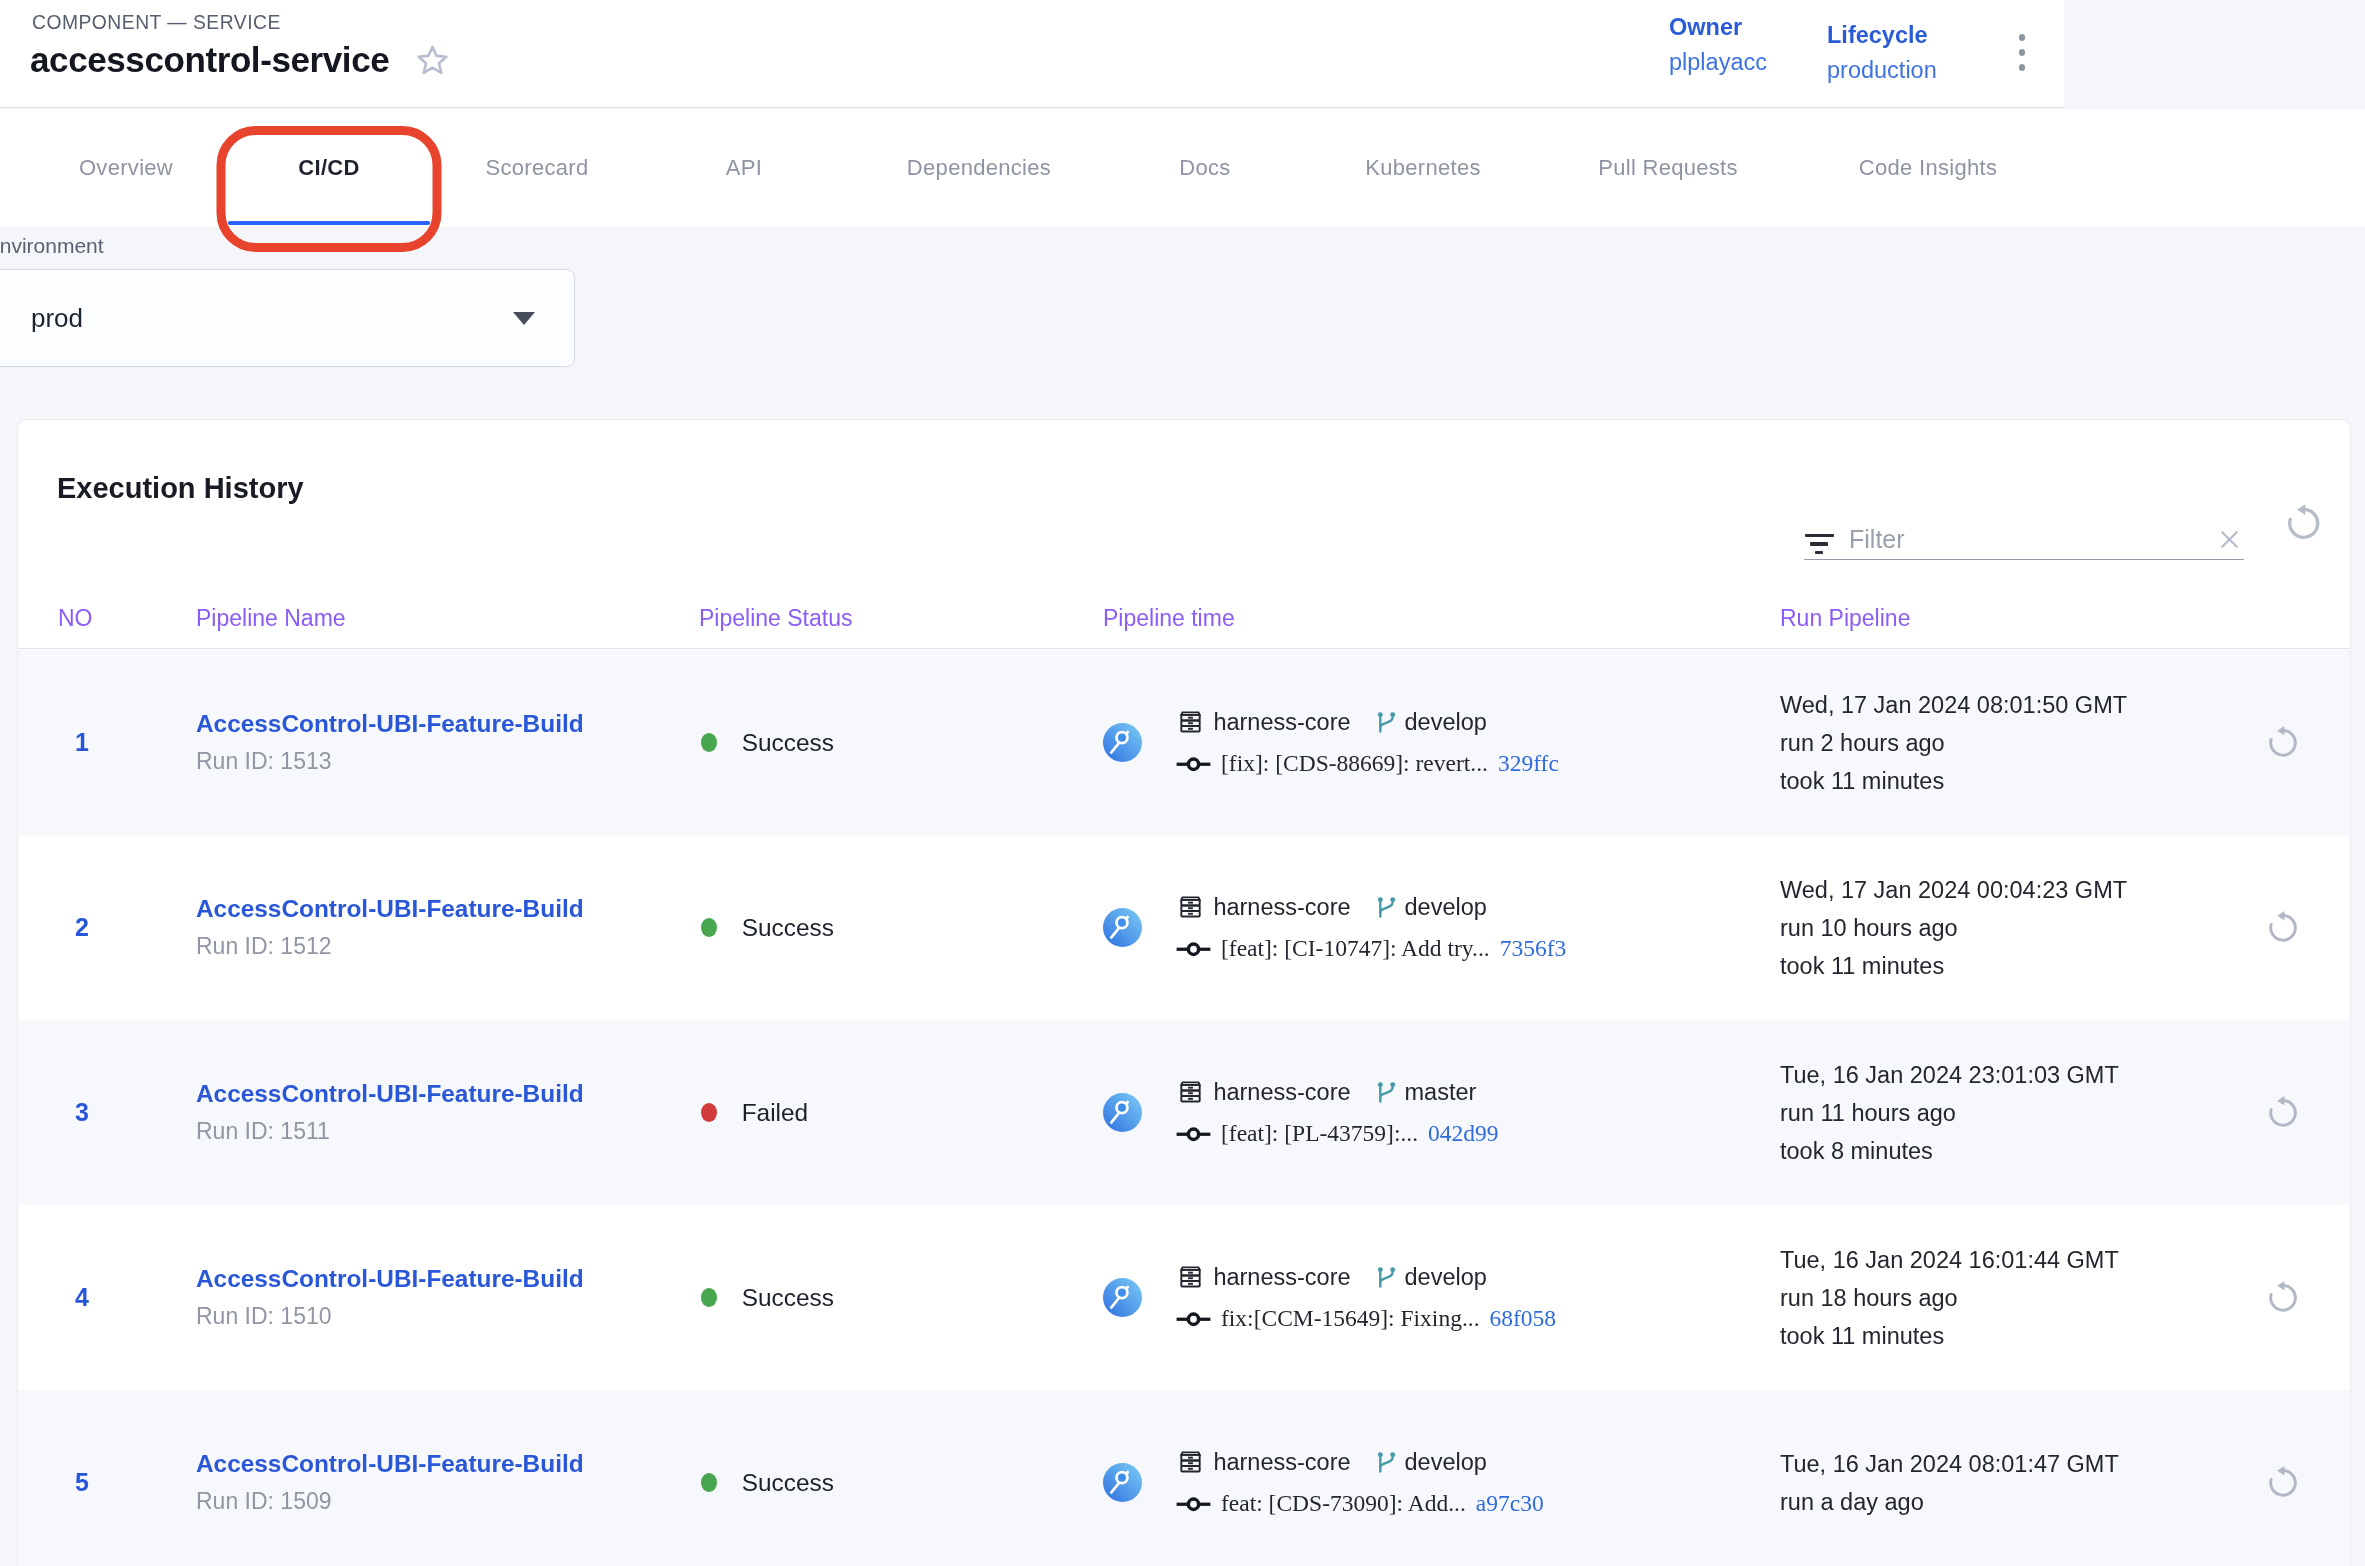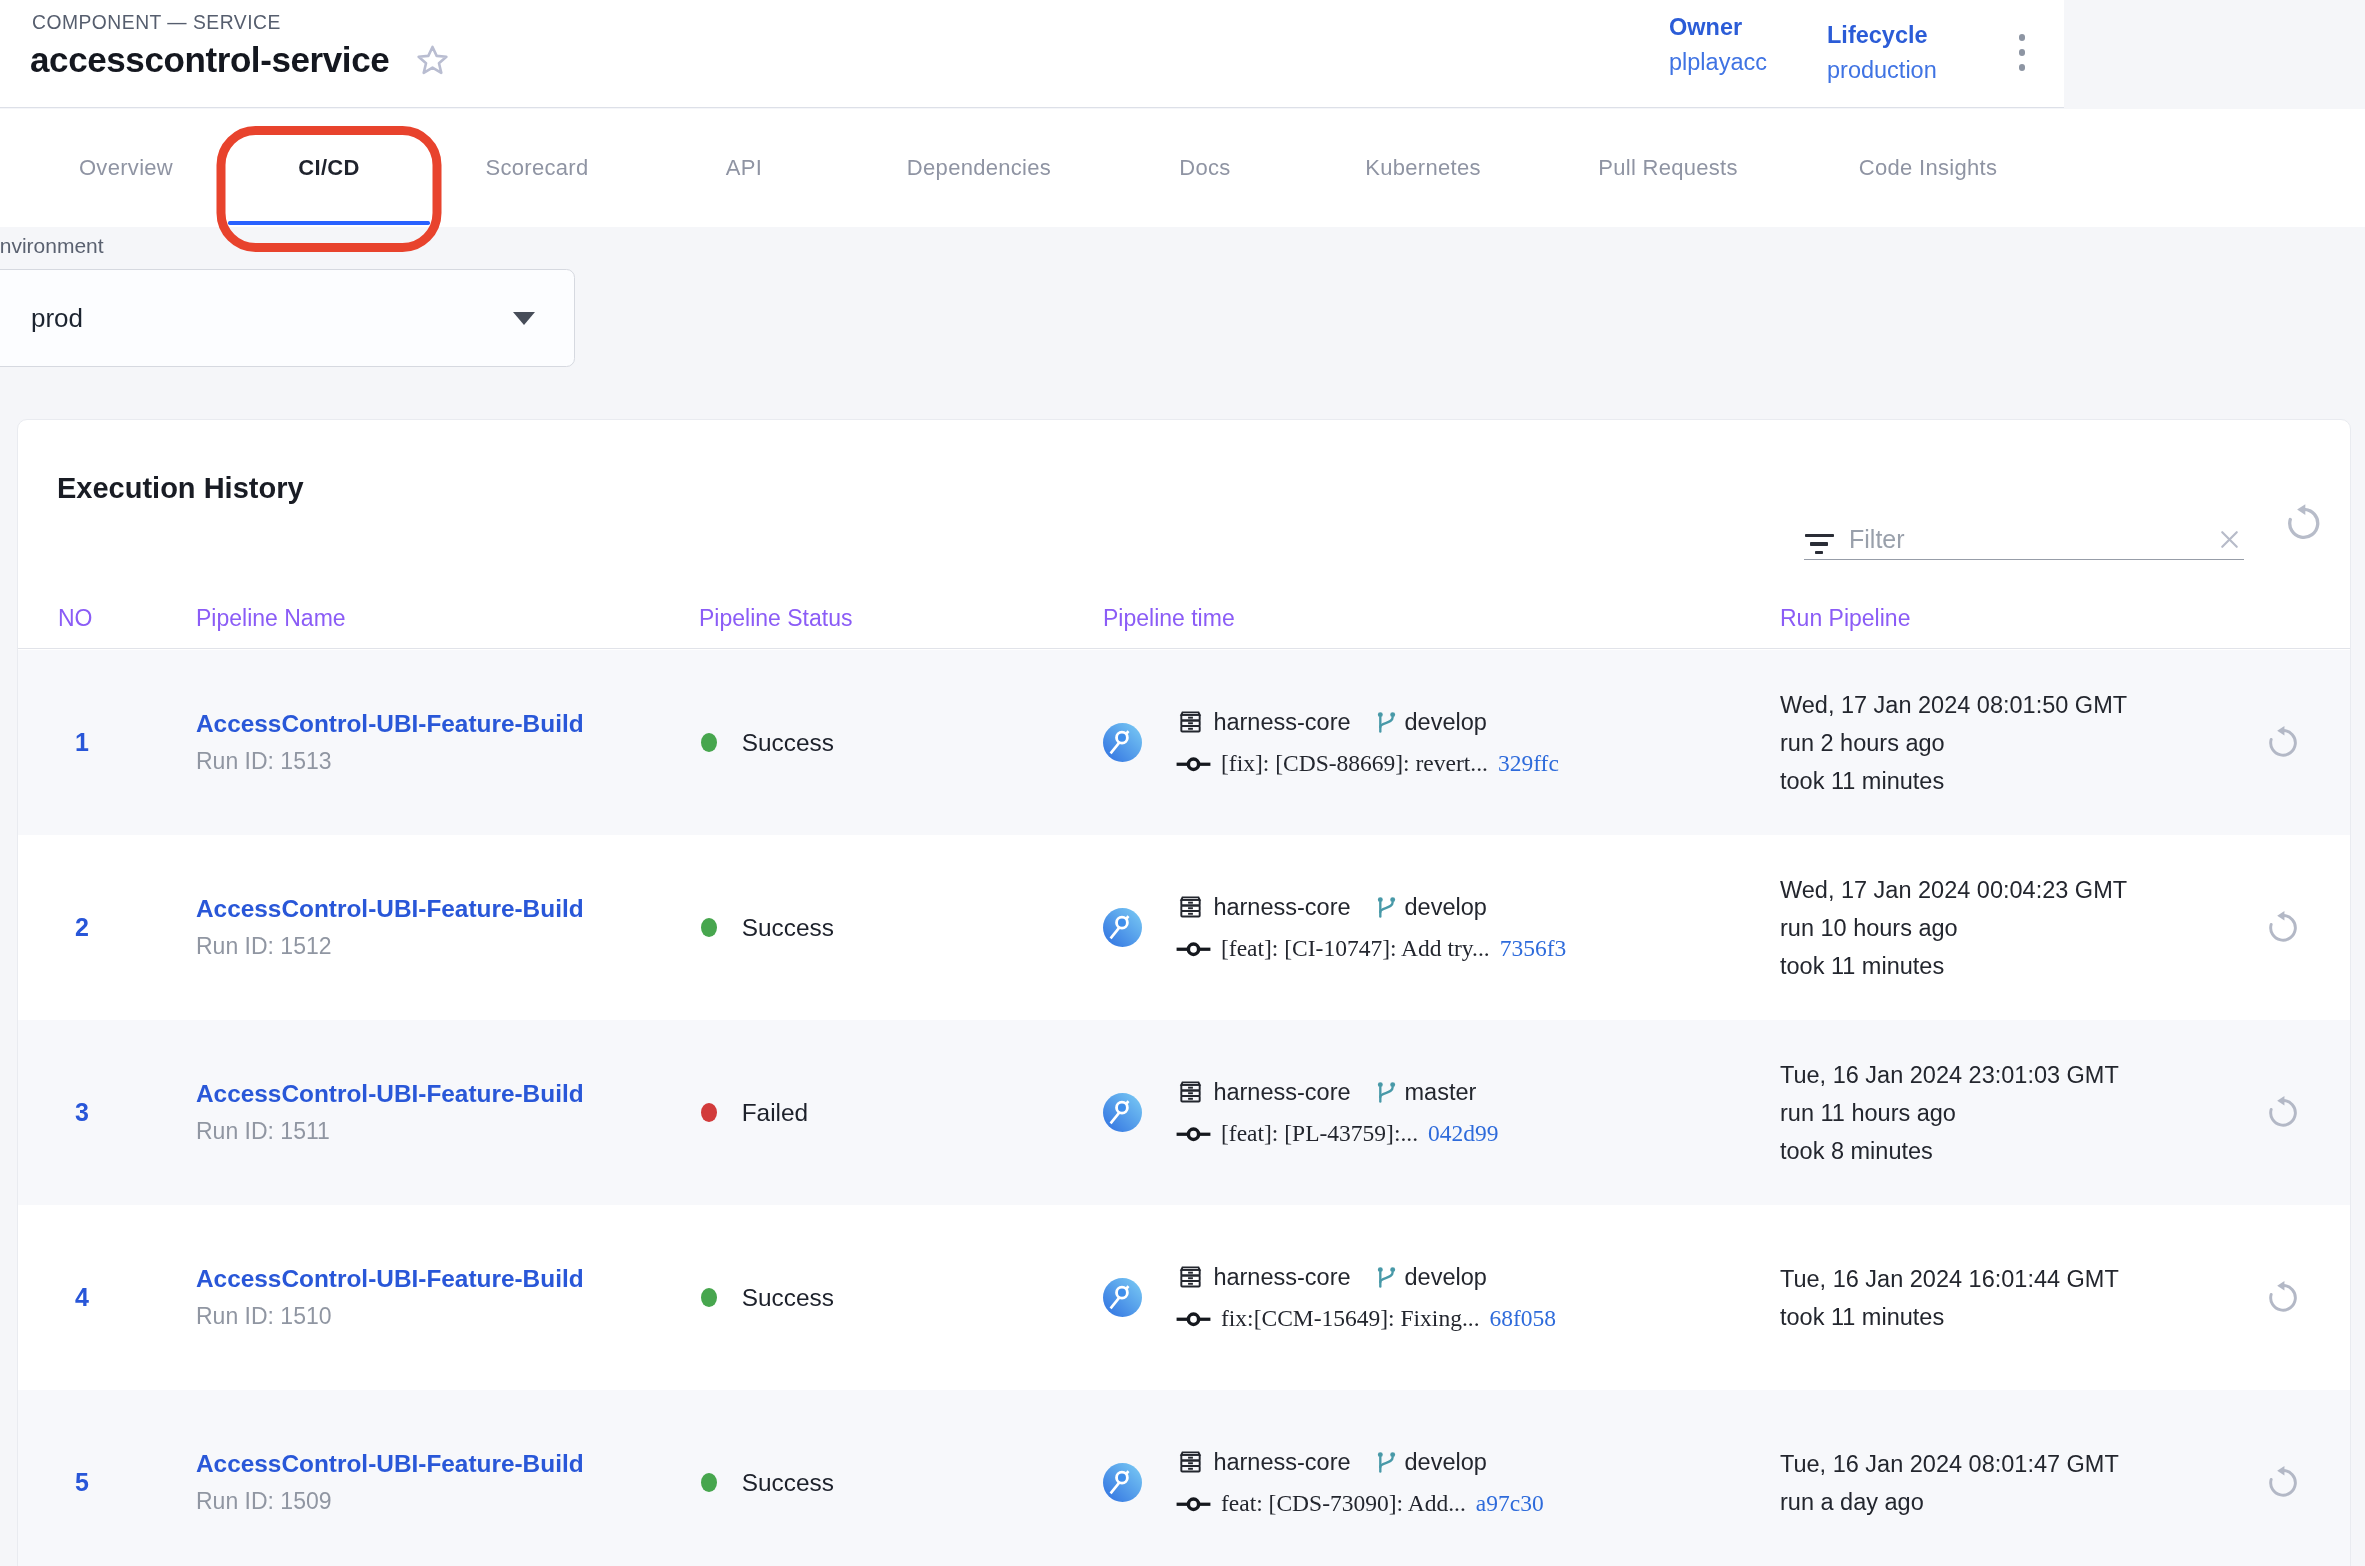--- a/index.html
+++ b/index.html
@@ -464,20 +464,21 @@
               <line x1="20.5" y1="7" x2="29.5" y2="7" stroke-width="2.8"></line>
             </svg>
           </span>
           <span class="commit-msg">fix:[CCM-15649]: Fixing...</span>
           <a class="commit-hash">68f058</a>
         </div>
       </div>
     </div>
     <div class="c-time">
       <div>Tue, 16 Jan 2024 16:01:44 GMT</div>
+      <div>run 18 hours ago</div>
       <div>took 11 minutes</div>
     </div>
     <div class="c-run">
       <span class="run-ic">
         <svg width="37" height="37" viewBox="0 0 24 24" fill="none" stroke="currentColor" stroke-width="1.9" stroke-linecap="round">
           <path d="M13.2 4.2 A 8 8 0 1 1 5.3 10"></path>
           <path d="M13.9 1.3 L13.9 7.4 L9.2 4.35 Z" fill="currentColor" stroke="none"></path>
         </svg>
       </span>
     </div>

